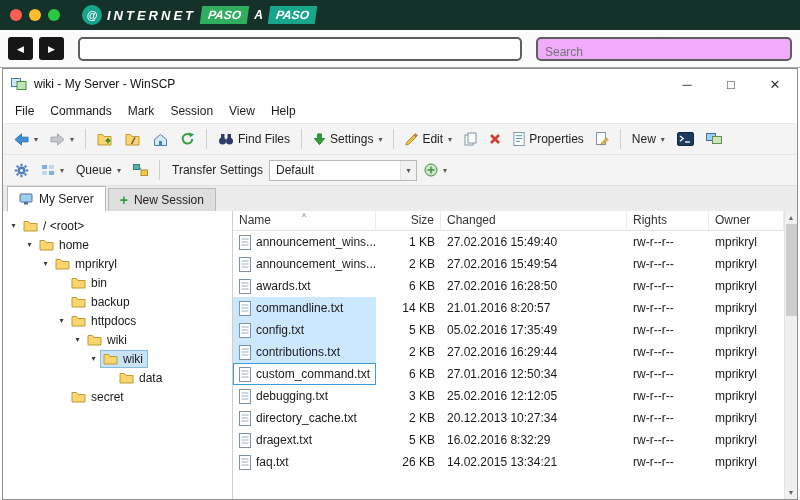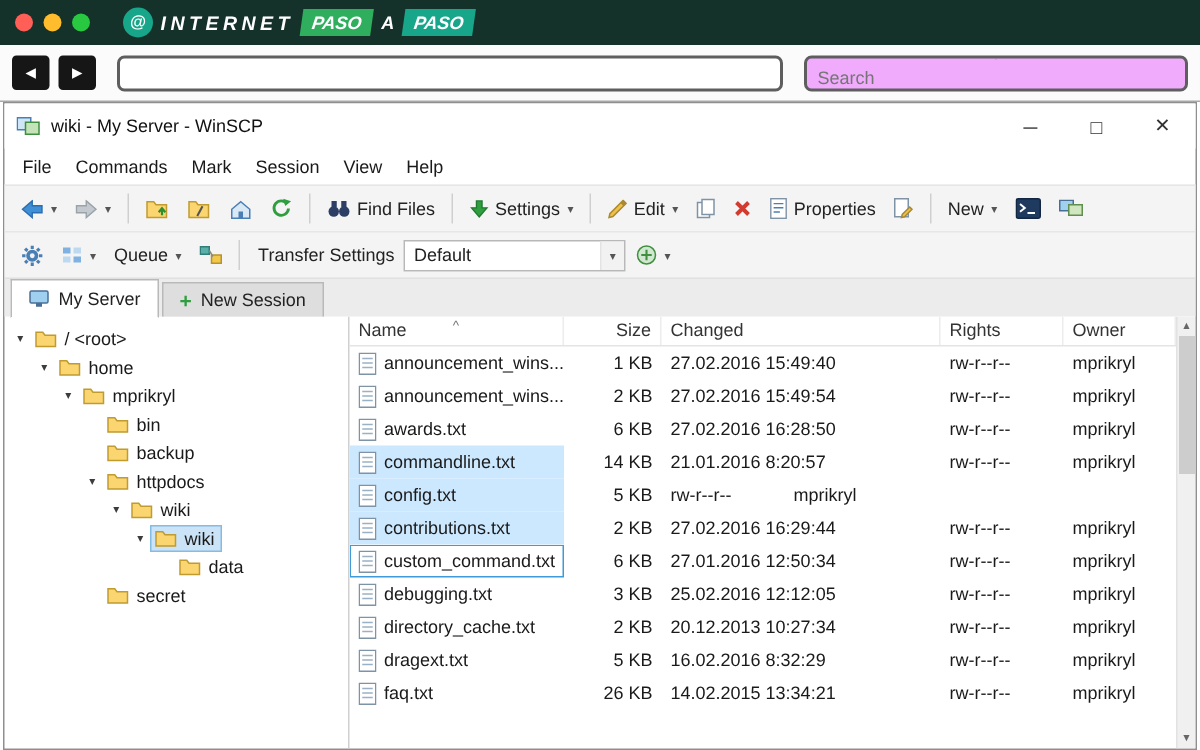--- a/index.html
+++ b/index.html
@@ -505,20 +505,21 @@
             <div class="col col-name"><span class="name-inner">
                   <svg width="12" height="15" viewBox="0 0 12 15">
                     <rect x="0.5" y="0.5" width="11" height="14" fill="#fff" stroke="#7f93a6"></rect>
                     <line x1="2.5" y1="4" x2="9.5" y2="4" stroke="#9ab0c4"></line>
                     <line x1="2.5" y1="7" x2="9.5" y2="7" stroke="#9ab0c4"></line>
                     <line x1="2.5" y1="10" x2="9.5" y2="10" stroke="#9ab0c4"></line>
                   </svg>
                   <span>config.txt</span>
                 </span></div>
             <div class="col col-size">5 KB</div>
+            <div class="col col-changed">05.02.2016 17:35:49</div>
             <div class="col col-rights">rw-r--r--</div>
             <div class="col col-owner">mprikryl</div>
           </div>
           <div class="file-row sel">
             <div class="col col-name"><span class="name-inner">
                   <svg width="12" height="15" viewBox="0 0 12 15">
                     <rect x="0.5" y="0.5" width="11" height="14" fill="#fff" stroke="#7f93a6"></rect>
                     <line x1="2.5" y1="4" x2="9.5" y2="4" stroke="#9ab0c4"></line>
                     <line x1="2.5" y1="7" x2="9.5" y2="7" stroke="#9ab0c4"></line>
                     <line x1="2.5" y1="10" x2="9.5" y2="10" stroke="#9ab0c4"></line>

